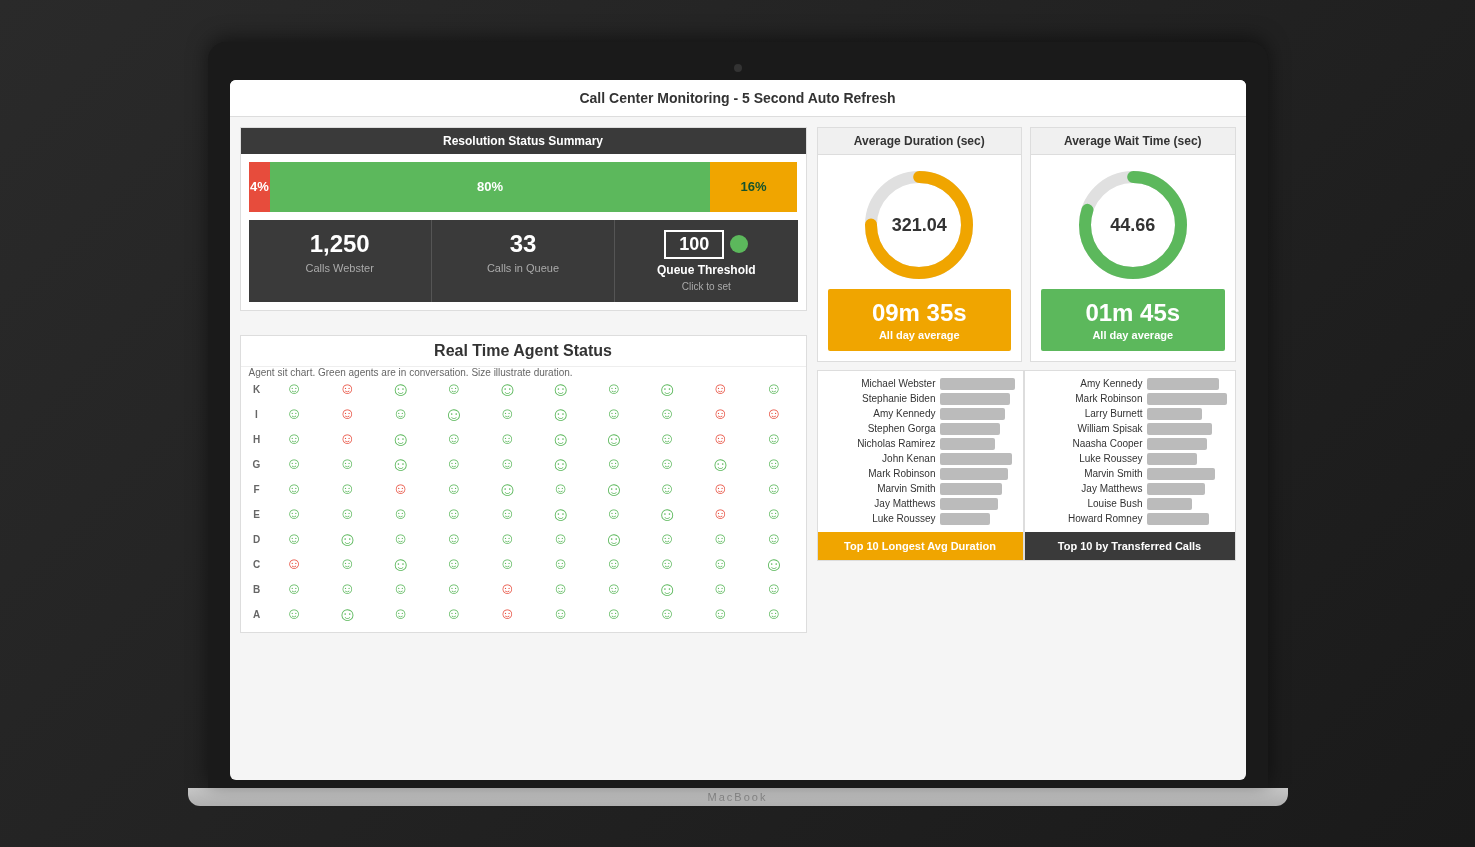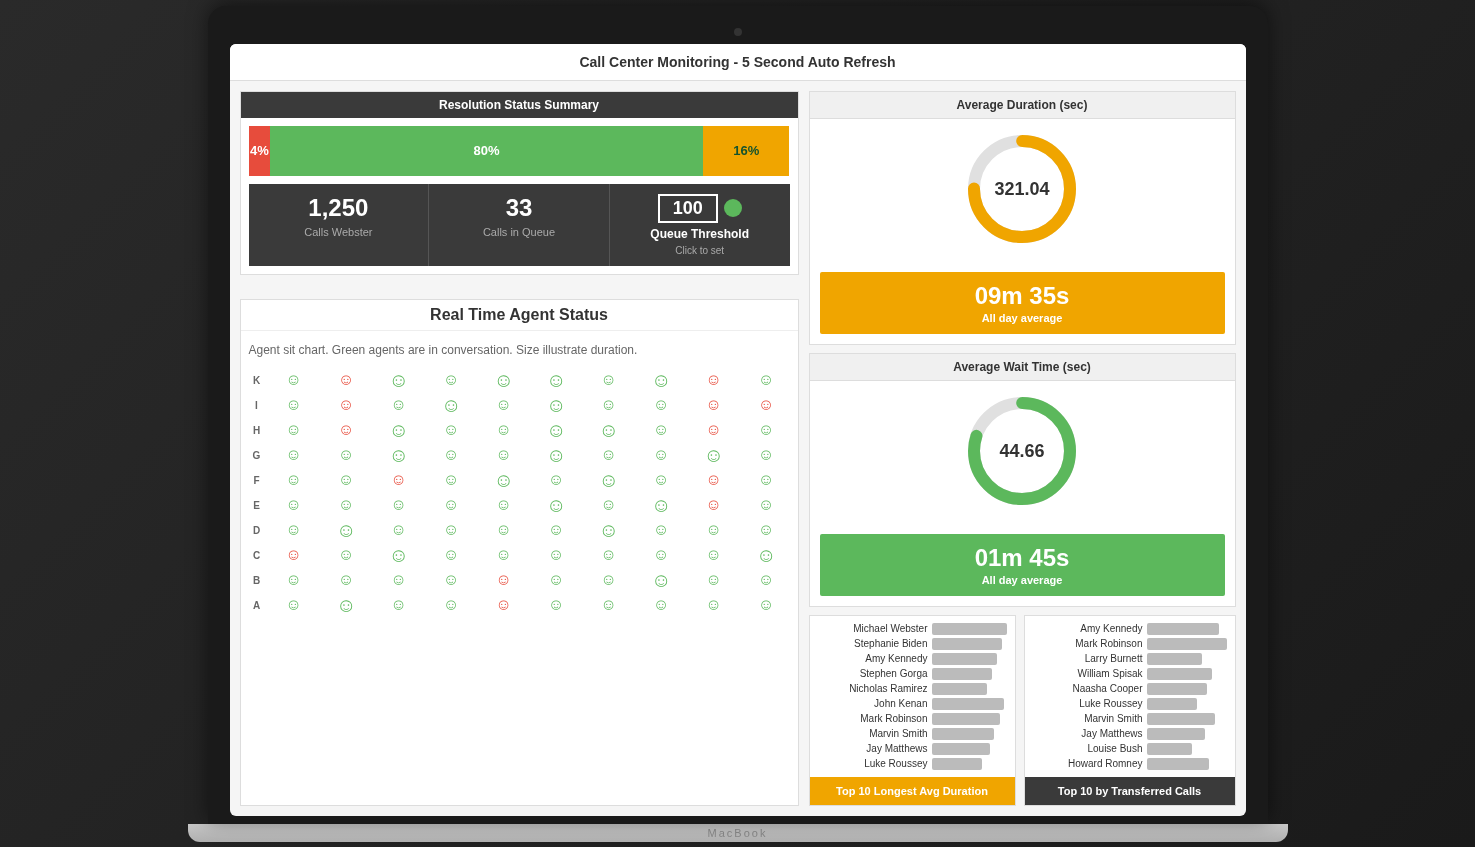--- a/index.html
+++ b/index.html
@@ -197,23 +197,23 @@
     }
     .agent-status-title {
       text-align: center;
       font-size: 16px;
       font-weight: bold;
       color: #333;
       padding: 6px;
       border-bottom: 1px solid #eee;
     }
     .agent-subtitle {
-      font-size: 12px;
+      font-size: 10px;
       color: #666;
-      padding: 12px 8px;
+      padding: 0 8px;
     }
     .agent-grid {
       display: grid;
       grid-template-columns: 20px repeat(10, 1fr);
       padding: 0 6px 6px;
       gap: 2px;
     }
     .agent-row-label {
       font-size: 10px;
       color: #666;
@@ -235,21 +235,21 @@
     
     .donut-card {
       background: #fff;
       border: 1px solid #ddd;
     }
     .donut-wrapper {
       display: flex;
       flex-direction: column;
       align-items: center;
       padding: 10px;
-      gap: 23px;
+      gap: 4px;
     }
     .donut-svg-container {
       position: relative;
       width: 120px;
       height: 120px;
     }
     .donut-center-text {
       position: absolute;
       top: 50%; left: 50%;
       transform: translate(-50%, -50%);
@@ -312,27 +312,26 @@
     .top10-footer.yellow { background: #f0a500; }
 
     
     .right-section {
       display: flex;
       flex-direction: column;
       gap: 8px;
     }
     .two-col-top {
       display: grid;
-      grid-template-columns: 1fr;
+      grid-template-columns: 1fr 1fr;
       gap: 8px;
     }
     .two-col-bottom {
       display: grid;
       grid-template-columns: 1fr 1fr;
-      gap: 8px;
     }
 
     
     .main-grid {
       display: grid;
       grid-template-columns: 2fr 1fr;
       gap: 10px;
       padding: 10px;
     }
     .left-section {

